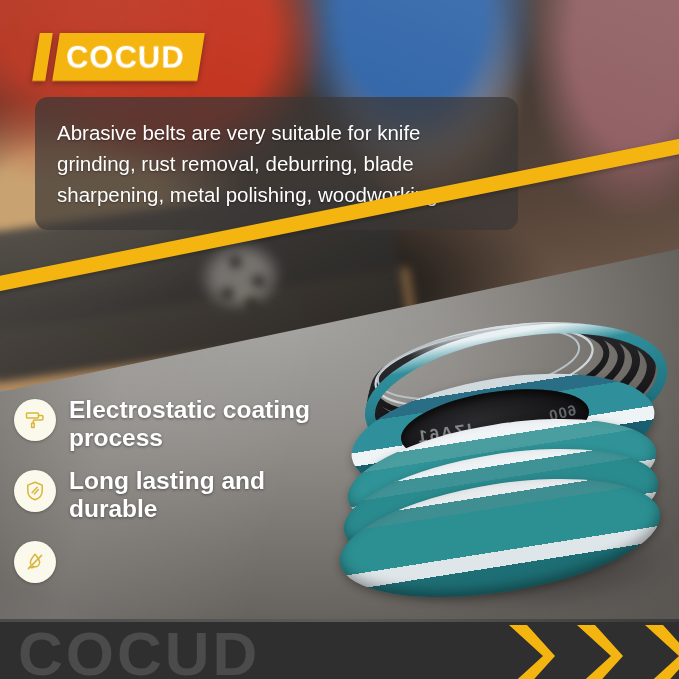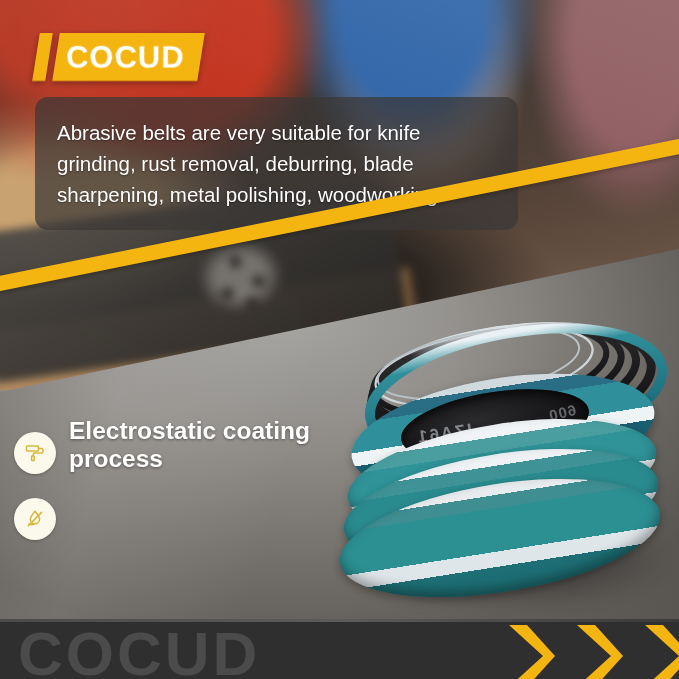--- a/index.html
+++ b/index.html
@@ -119,23 +119,22 @@
     background:
       linear-gradient(105deg, rgba(255,255,255,0) 0%, rgba(255,255,255,.13) 26%, rgba(255,255,255,0) 48%),
       linear-gradient(255deg, rgba(0,0,0,.16) 0%, rgba(0,0,0,0) 38%);
   }
 
   
   .features{
     position:absolute;left:14px;top:396px;width:330px;
   }
   .feature{
-    display:flex;align-items:flex-end;
+    display:flex;align-items:flex-start;
     margin-bottom:14px;
-    margin-top:21px;
   }
   .feat-icon{
     flex:0 0 auto;
     width:42px;height:42px;border-radius:50%;
     background:#fbf8ec;
     display:flex;align-items:center;justify-content:center;
     margin-right:13px;margin-top:3px;
     box-shadow:0 1px 3px rgba(0,0,0,.25);
   }
   .feat-icon svg{display:block;}
@@ -318,20 +317,30 @@
       <div class="feat-icon">
         <svg width="24" height="24" viewBox="0 0 24 24" fill="none" stroke="#d9b63a" stroke-width="1.5" stroke-linecap="round" stroke-linejoin="round">
           <rect x="3.5" y="5" width="12" height="5" rx="1"></rect>
           <path d="M15.5 7.5h3a1.5 1.5 0 0 1 1.5 1.5v1.5a1.5 1.5 0 0 1-1.5 1.5h-7a1.2 1.2 0 0 0-1.2 1.2V15"></path>
           <rect x="8.6" y="15" width="2.6" height="4.6" rx="0.6"></rect>
         </svg>
       </div>
       <div class="feat-label">Electrostatic coating process</div>
     </div>
 
+    <div class="feature">
+      <div class="feat-icon">
+        <svg width="24" height="24" viewBox="0 0 24 24" fill="none" stroke="#d9b63a" stroke-width="1.5" stroke-linecap="round" stroke-linejoin="round">
+          <path d="M12 3.2 4.8 6.1v5.6c0 4.3 3 7.6 7.2 9.1 4.2-1.5 7.2-4.8 7.2-9.1V6.1z"></path>
+          <line x1="9.2" y1="13.6" x2="14.2" y2="8.2"></line>
+          <line x1="11.4" y1="15" x2="15.4" y2="10.6"></line>
+        </svg>
+      </div>
+      <div class="feat-label">Long lasting and durable</div>
+    </div>
 
     <div class="feature">
       <div class="feat-icon">
         <svg width="24" height="24" viewBox="0 0 24 24" fill="none" stroke="#d9b63a" stroke-width="1.5" stroke-linecap="round" stroke-linejoin="round">
           <path d="M12 4.2c2.9 3.4 4.6 5.8 4.6 8a4.6 4.6 0 0 1-9.2 0c0-2.2 1.7-4.6 4.6-8z"></path>
           <line x1="5.4" y1="18.6" x2="18.6" y2="5.4"></line>
           <path d="M6.5 16.8c1.6 1.1 3.2 1.1 4.4.2"></path>
         </svg>
       </div>
     </div>

